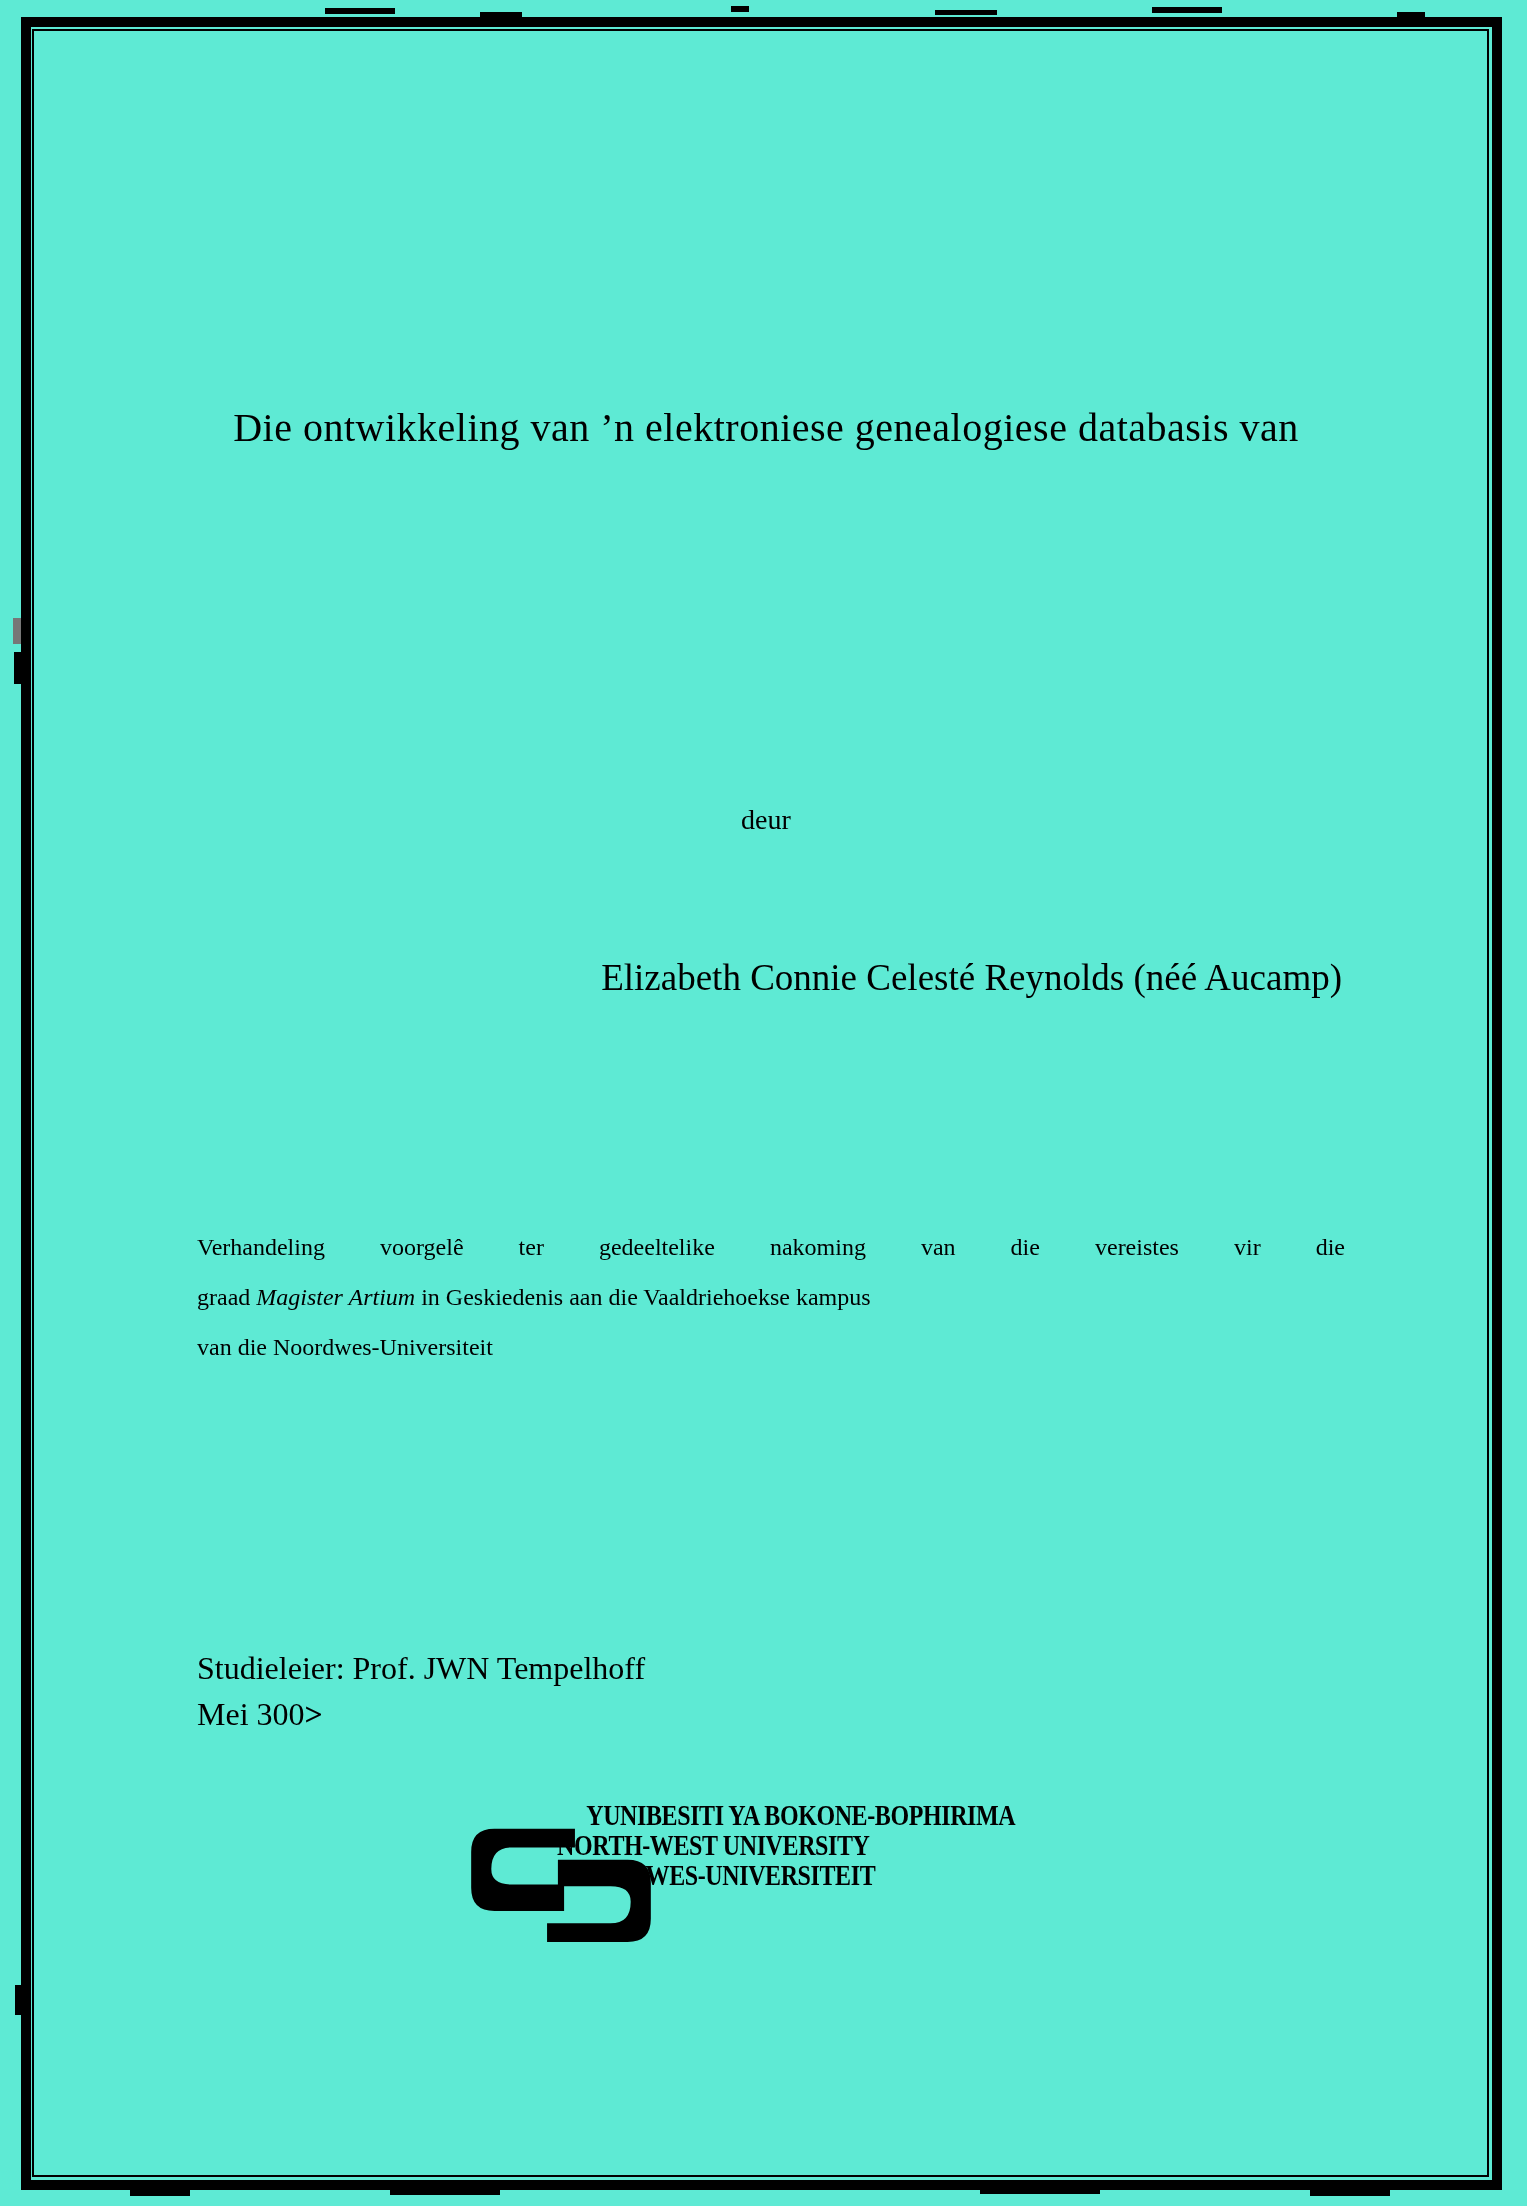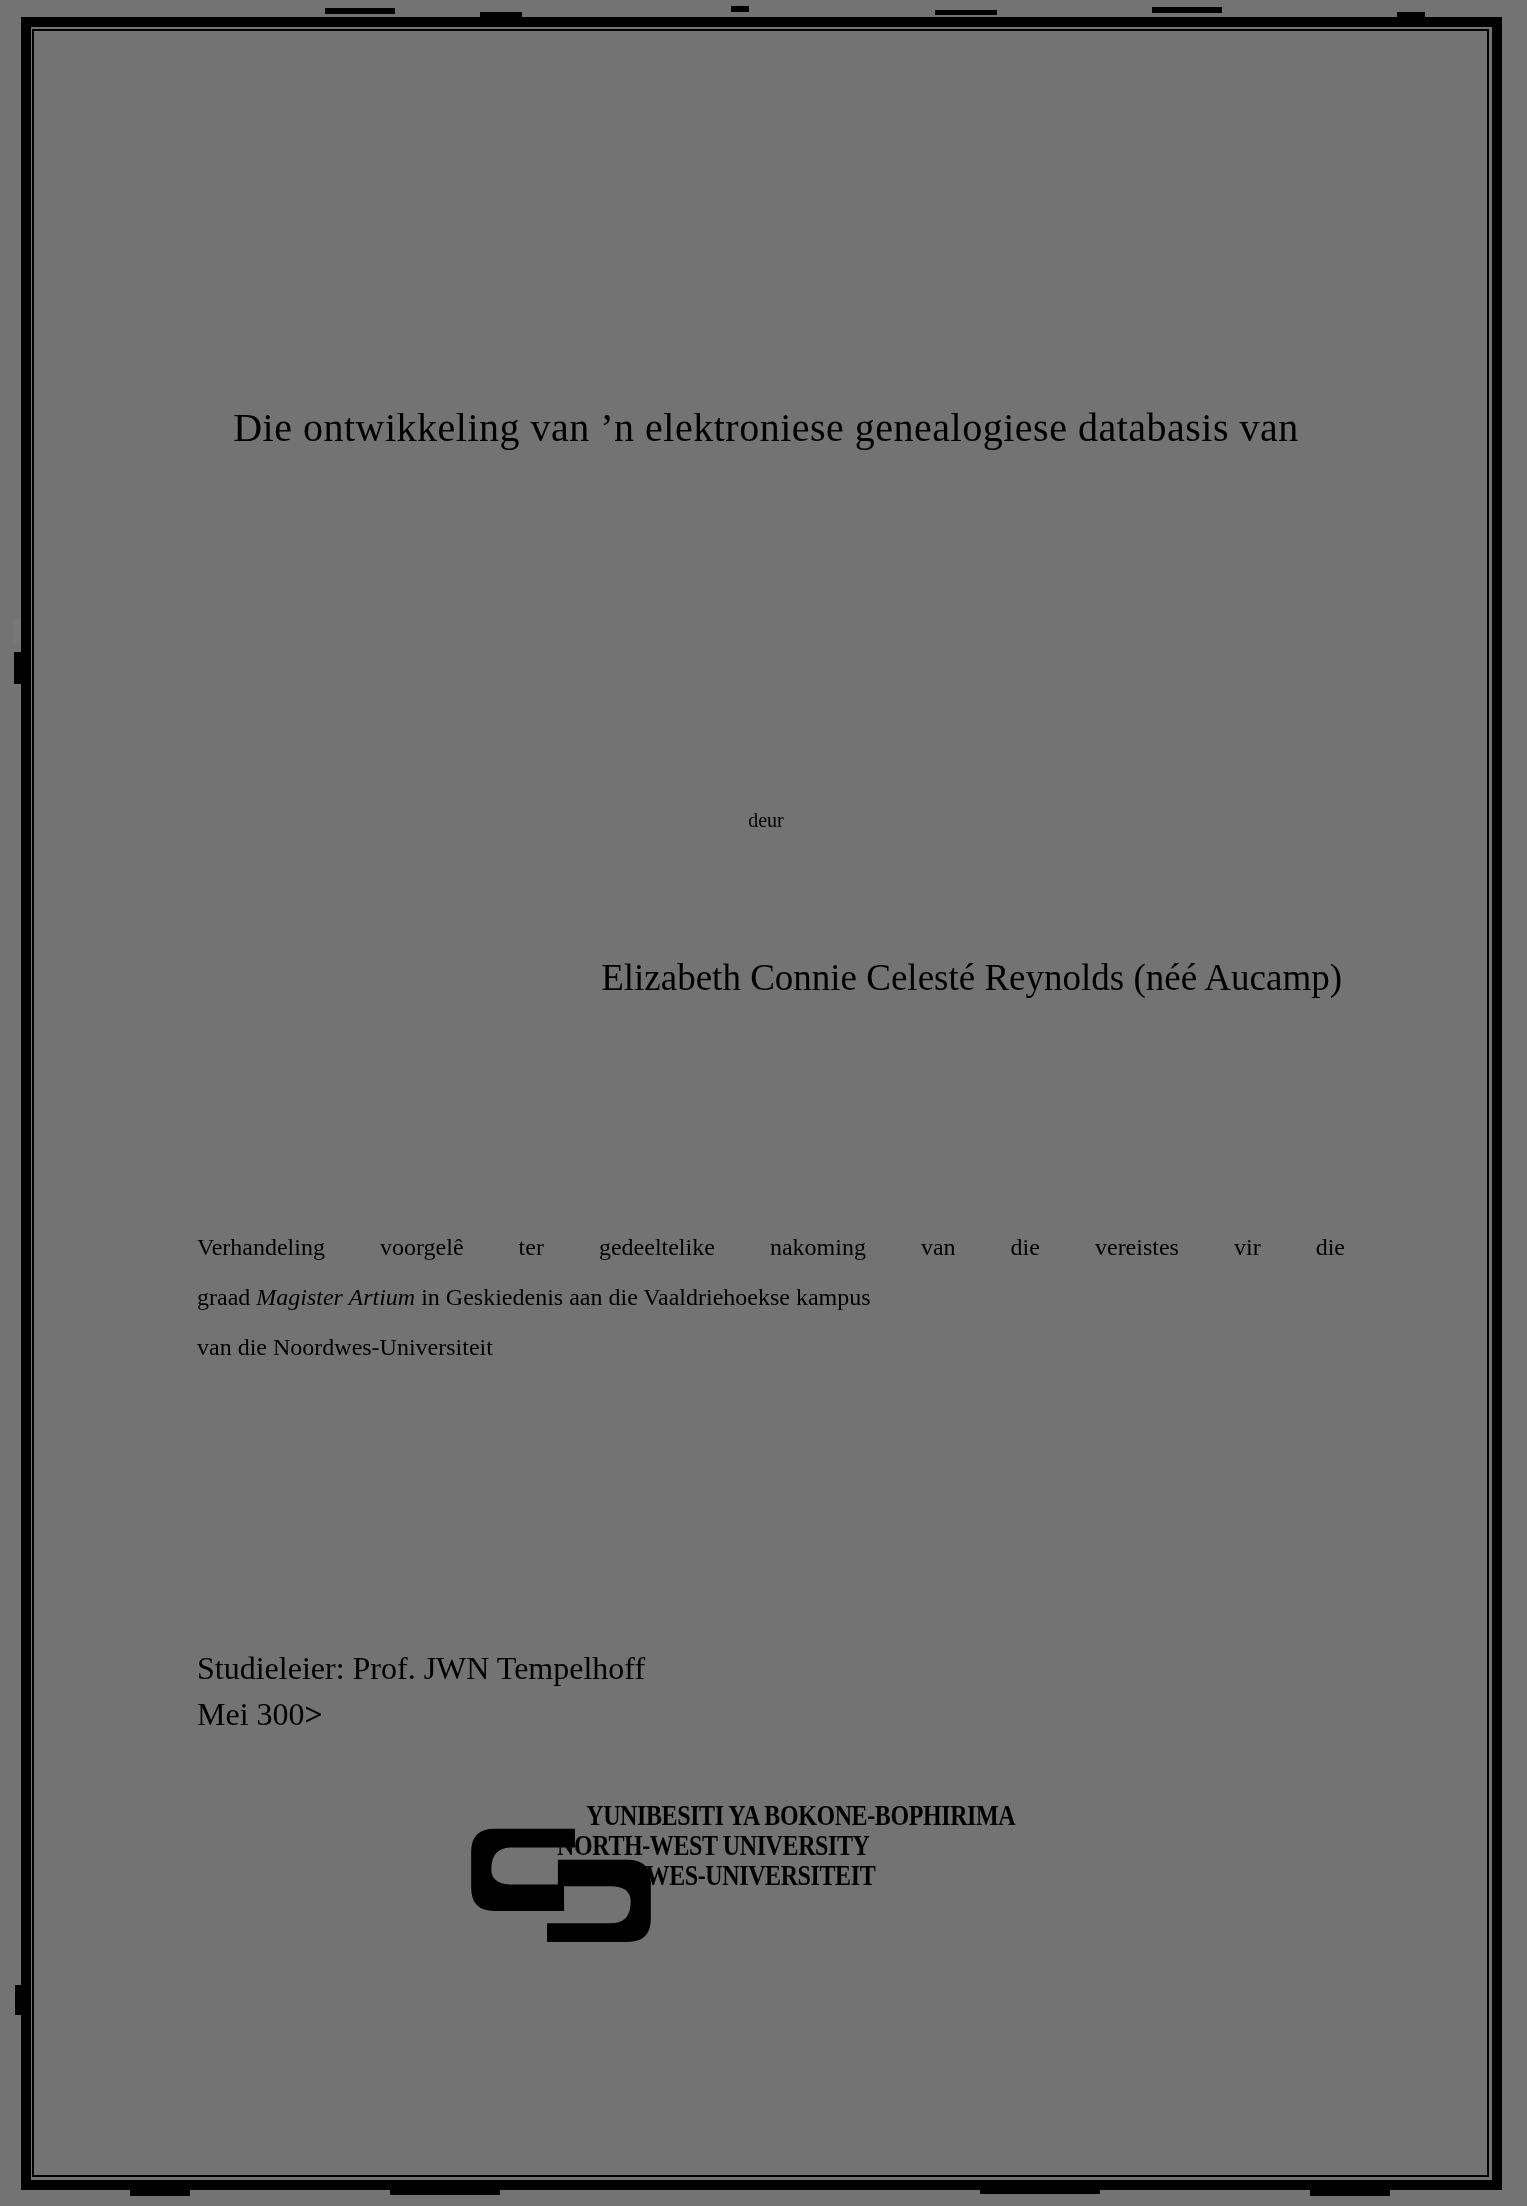--- a/index.html
+++ b/index.html
@@ -1,19 +1,19 @@
 <!DOCTYPE html>
 <html><head>
 <meta charset="utf-8">
 <style>
   html,body{margin:0;padding:0;background:#e8e8e8;}
   .page{
     position:relative;
     width:1527px;height:2206px;
-    background:#737373;
+    background:#5eead4;
     overflow:hidden;
     font-family:"Liberation Serif", serif;
     color:#000;
   }
   
   .frame-outer{
     position:absolute;left:21px;top:17px;right:25px;bottom:16px;
     border:10px solid #000;
   }
   .frame-inner{
@@ -24,21 +24,21 @@
   .art{position:absolute;background:#000;}
   .art.gray{background:#777;}
 
   .title-block{
     position:absolute;top:388px;left:190px;width:1152px;
     text-align:center;font-size:40px;line-height:80px;
     letter-spacing:0.5px;
   }
   .byline{
     position:absolute;top:800px;left:190px;width:1152px;
-    text-align:center;font-size:20px;line-height:40px;
+    text-align:center;font-size:28px;line-height:40px;
   }
   .author{
     position:absolute;top:956px;left:190px;width:1152px;
     text-align:right;font-size:37px;line-height:44px;
   }
   .statement{
     position:absolute;top:1222px;left:197px;width:1148px;
     font-size:24px;line-height:50px;
   }
   .statement .just{text-align:justify;text-align-last:justify;}

